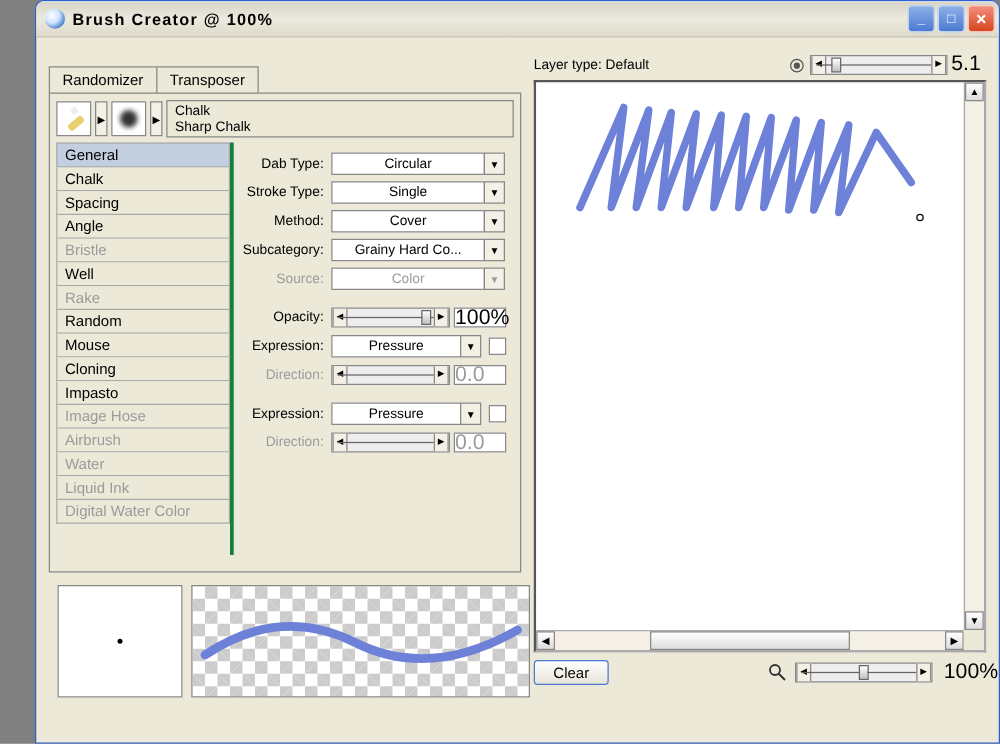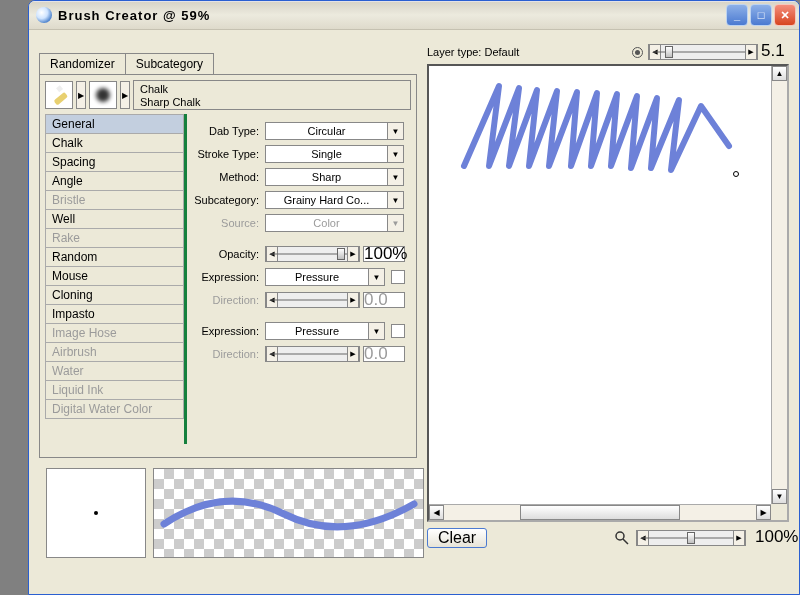--- a/index.html
+++ b/index.html
@@ -71,43 +71,43 @@
 .radio::after { content:''; width:5px; height:5px; background:#555; border-radius:50%; }
 .canvaswrap { border:2px inset #aaa; background:#fff; height:458px; position:relative; }
 .canvas { position:absolute; top:0; left:0; right:16px; bottom:16px; background:#fff; overflow:hidden; }
 .vscroll { position:absolute; right:0; top:0; width:16px; bottom:16px; background:#f4f0e6; border-left:1px solid #aaa; }
 .hscroll { position:absolute; bottom:0; left:0; right:16px; height:16px; background:#f4f0e6; border-top:1px solid #aaa; display:flex; }
 .sbtn { width:15px; height:15px; background:linear-gradient(#fff,#ddd); border:1px solid #888; font-size:8px; text-align:center; line-height:13px; }
 .hthumb { width:160px; height:15px; background:linear-gradient(#fff,#ddd); border:1px solid #888; margin:0 auto; }
 .corner { position:absolute; right:0; bottom:0; width:16px; height:16px; background:#ece9d8; }
 
 .bottomrow { display:flex; align-items:center; margin-top:6px; gap:6px; }
-.clearbtn { width:60px; height:20px; border:1px solid #4b7ad1; border-radius:3px; background:linear-gradient(#fff,#e7e4d7); text-align:center; line-height:18px; font-size:16px; }
+.clearbtn { width:60px; height:20px; border:1px solid #4b7ad1; border-radius:3px; background:linear-gradient(#fff,#e7e4d7); text-align:center; line-height:18px; font-size:12px; }
 .zoomicon { width:16px; height:16px; margin-left:auto; display:flex; align-items:center; justify-content:center; }
 </style>
 </head>
 <body>
 
 <div class="window">
   <div class="titlebar">
     <div class="icon"></div>
-    <div class="title">Brush Creator @ 59%</div>
+    <div class="title">Brush Creator @ 100%</div>
     <div class="winbtns">
       <div class="winbtn min">_</div>
       <div class="winbtn max">□</div>
       <div class="winbtn close">✕</div>
     </div>
   </div>
 
   <div class="client">
 
     <div class="leftpanel">
       <div class="tabs">
         <div class="tab">Randomizer</div>
-        <div class="tab">Subcategory</div>
+        <div class="tab">Transposer</div>
       </div>
       <div class="tabbody">
         <div class="brushrow">
           <div class="brushicon">
             <svg width="22" height="22">
                 <rect x="3" y="12" width="14" height="6" rx="2" fill="#e8d070" transform="rotate(-40 11 11)"></rect>
                 <rect x="13" y="4" width="5" height="5" fill="#eee" transform="rotate(-40 11 11)"></rect>
               </svg>
           </div>
           <div class="chev">▶</div>
@@ -154,21 +154,21 @@
             <div class="prow">
                 <div class="plabel">Stroke Type:</div>
               <div class="combo">
                   <span>Single</span>
                   <span class="arr">▼</span>
                 </div>
               </div>
             <div class="prow">
                 <div class="plabel">Method:</div>
               <div class="combo">
-                  <span>Sharp</span>
+                  <span>Cover</span>
                   <span class="arr">▼</span>
                 </div>
               </div>
             <div class="prow">
                 <div class="plabel">Subcategory:</div>
               <div class="combo">
                   <span>Grainy Hard Co...</span>
                   <span class="arr">▼</span>
                 </div>
               </div>

